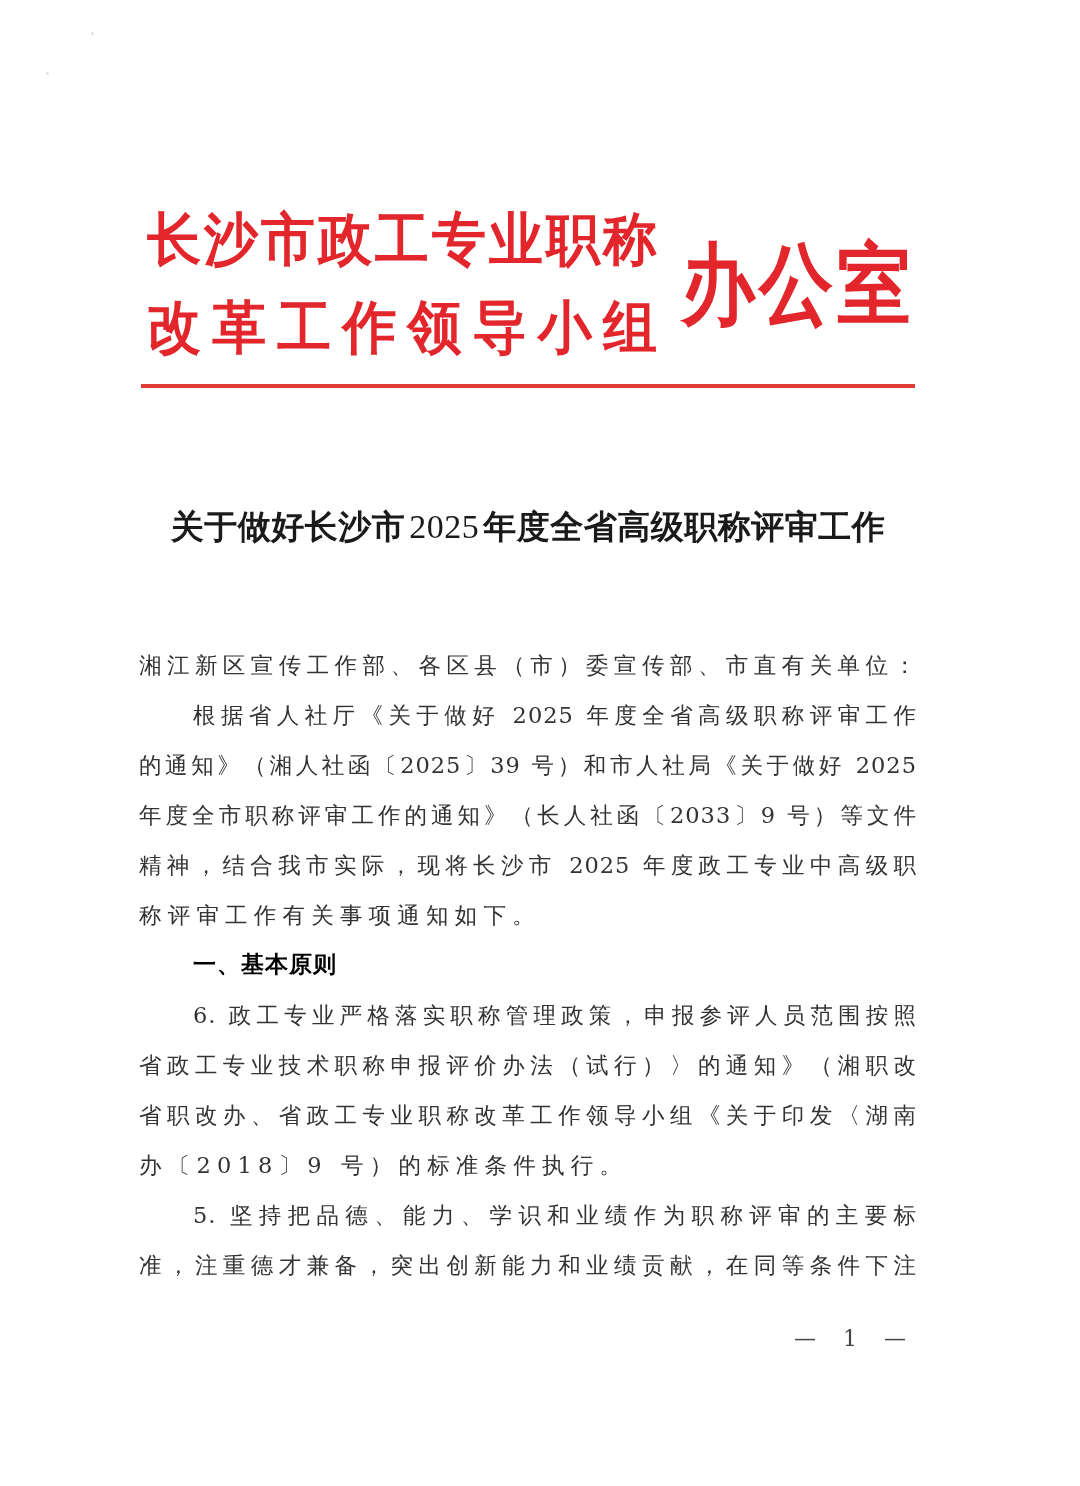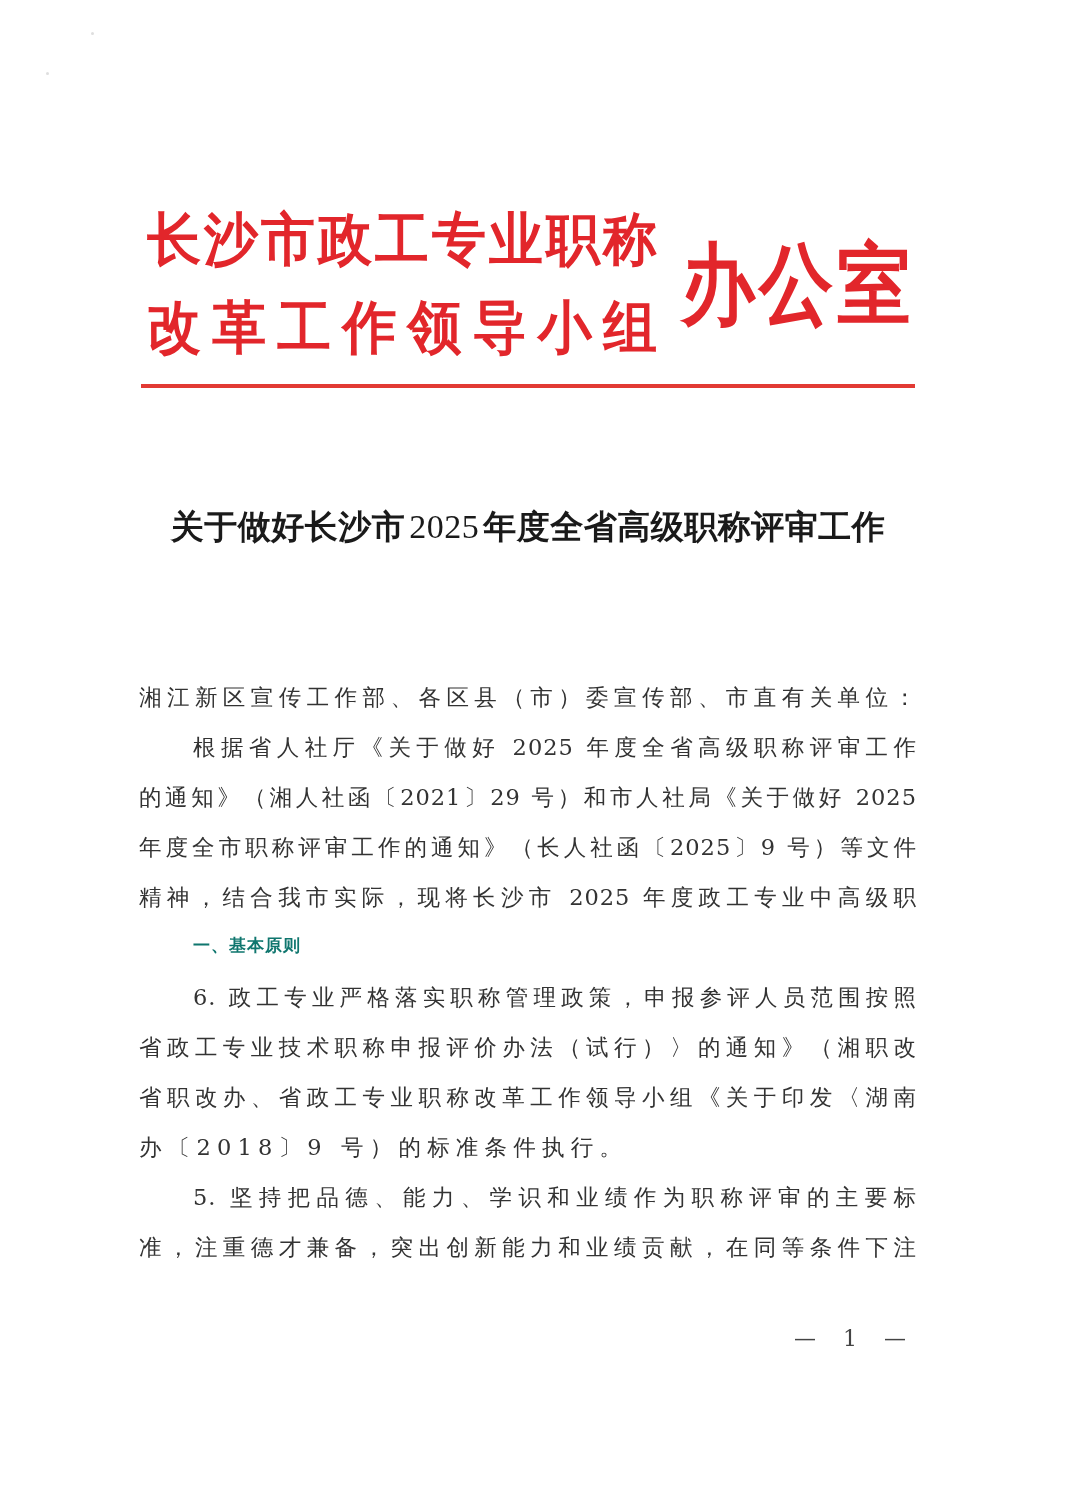--- a/index.html
+++ b/index.html
@@ -95,21 +95,21 @@
   .doc-title .num {
     font-weight: normal;
     font-family: "Liberation Serif", "DejaVu Serif", serif;
     font-size: 34px;
     margin: 0 4px;
   }
   
   .body-text {
     position: absolute;
     left: 139px;
-    top: 672px;
+    top: 640px;
     width: 778px;
     font-family: "DejaVu Serif", "Liberation Serif", serif;
     font-size: 22.5px;
     color: #333333;
   }
   .line {
     height: 50px;
     line-height: 50px;
     white-space: nowrap;
     text-align: justify;
@@ -120,24 +120,24 @@
     padding-left: 54px;
   }
   .line.short {
     text-align-last: left;
     letter-spacing: 6.2px;
   }
   .section-heading {
     height: 50px;
     line-height: 50px;
     padding-left: 54px;
-    font-family: Liberation Mono, monospace;
-    font-weight: bold;
-    font-size: 17px;
-    color: #0f766e;
+    font-family: Liberation Serif, serif;
+    font-weight: bold;
+    font-size: 23px;
+    color: #000000;
     letter-spacing: 1px;
   }
   .page-number {
     position: absolute;
     left: 790px;
     top: 1326px;
     width: 130px;
     text-align: center;
     font-family: "DejaVu Serif", "Liberation Serif", serif;
     font-size: 22px;
@@ -186,23 +186,24 @@
 <div class="doc-title">
   <div>
     <span>关于做好长沙市</span><span class="num">2025</span><span>年度全省高级职称评审工作</span>
   </div>
 </div>
 
 <div class="body-text">
   <div class="line">湘江新区宣传工作部、各区县（市）委宣传部、市直有关单位：</div>
 
   <div class="line indent">根据省人社厅《关于做好 2025 年度全省高级职称评审工作</div>
-  <div class="line">的通知》（湘人社函〔2021〕29 号）和市人社局《关于做好 2025</div>
-  <div class="line">年度全市职称评审工作的通知》（长人社函〔2025〕9 号）等文件</div>
+  <div class="line">的通知》（湘人社函〔2025〕39 号）和市人社局《关于做好 2025</div>
+  <div class="line">年度全市职称评审工作的通知》（长人社函〔2033〕9 号）等文件</div>
   <div class="line">精神，结合我市实际，现将长沙市 2025 年度政工专业中高级职</div>
+  <div class="line short">称评审工作有关事项通知如下。</div>
 
   <div class="section-heading">一、基本原则</div>
 
   <div class="line indent">6. 政工专业严格落实职称管理政策，申报参评人员范围按照</div>
   <div class="line">省政工专业技术职称申报评价办法（试行）〉的通知》（湘职改</div>
   <div class="line">省职改办、省政工专业职称改革工作领导小组《关于印发〈湖南</div>
   <div class="line short">办〔2018〕9 号）的标准条件执行。</div>
 
   <div class="line indent">5. 坚持把品德、能力、学识和业绩作为职称评审的主要标</div>
   <div class="line">准，注重德才兼备，突出创新能力和业绩贡献，在同等条件下注</div>

